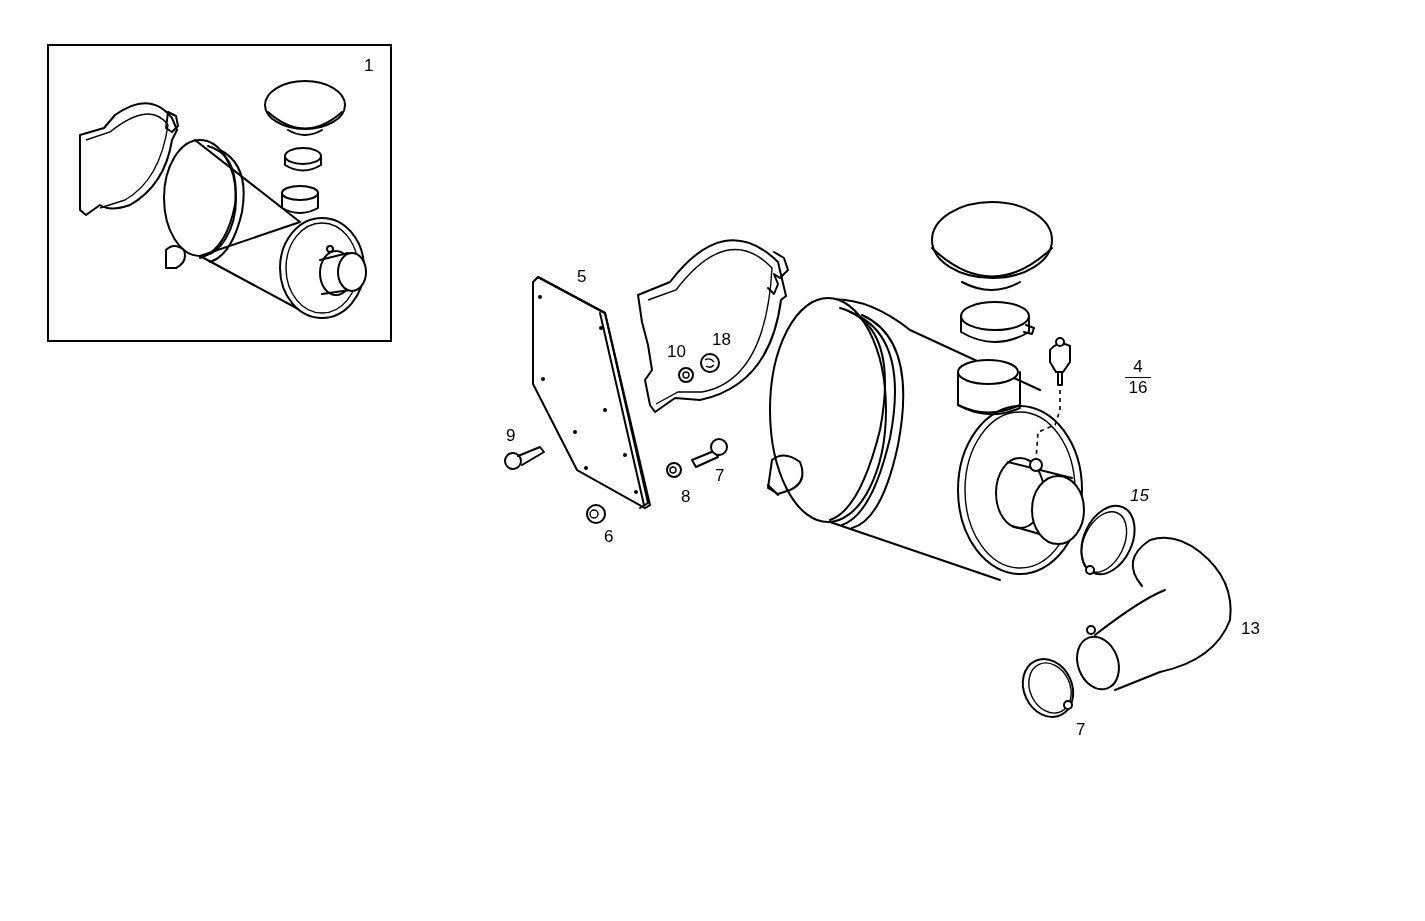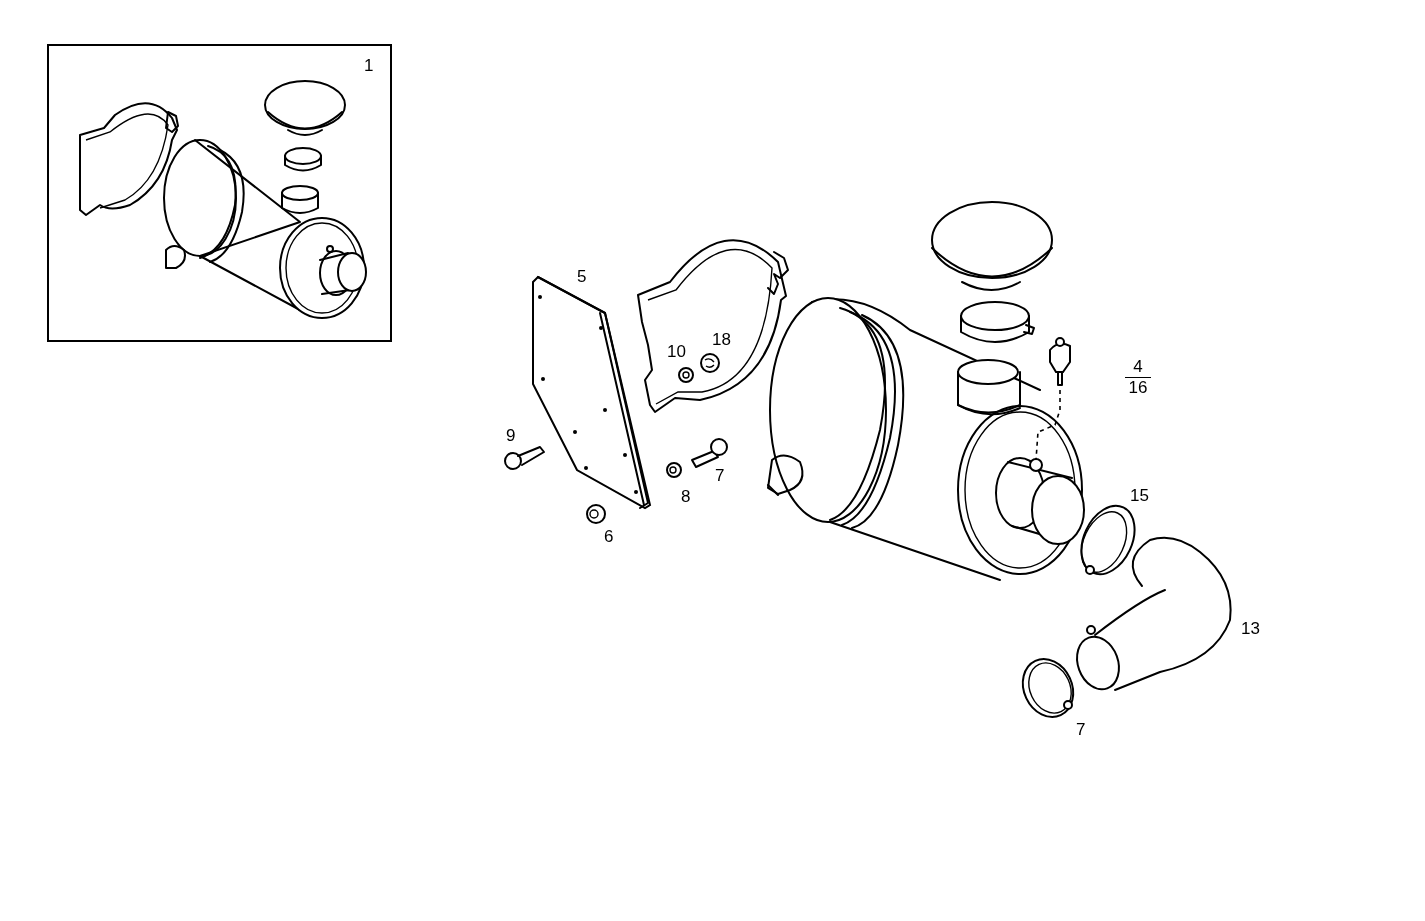--- a/index.html
+++ b/index.html
@@ -167,18 +167,18 @@
 <div class="lbl" style="left:364px;top:57px;">1</div>
 <div class="lbl" style="left:577px;top:268px;">5</div>
 <div class="lbl" style="left:604px;top:528px;">6</div>
 <div class="lbl" style="left:715px;top:467px;">7</div>
 <div class="lbl" style="left:681px;top:488px;">8</div>
 <div class="lbl" style="left:506px;top:427px;">9</div>
 <div class="lbl" style="left:667px;top:343px;">10</div>
 <div class="lbl" style="left:712px;top:331px;">18</div>
 <div class="lbl" style="left:1241px;top:604px;margin-top:16px;">13</div>
 <div class="lbl" style="left:1076px;top:721px;">7</div>
-<div class="lbl" style="left:1130px;top:487px;">15</div>
+<div class="lbl" style="left:1130px;top:487px;font-style:italic;">15</div>
 <div class="frac" style="left:1079px;top:358px;margin-left:46px;">
   <span>4</span>
   <span class="bar"></span>
   <span>16</span>
 </div>
 
 </body></html>

